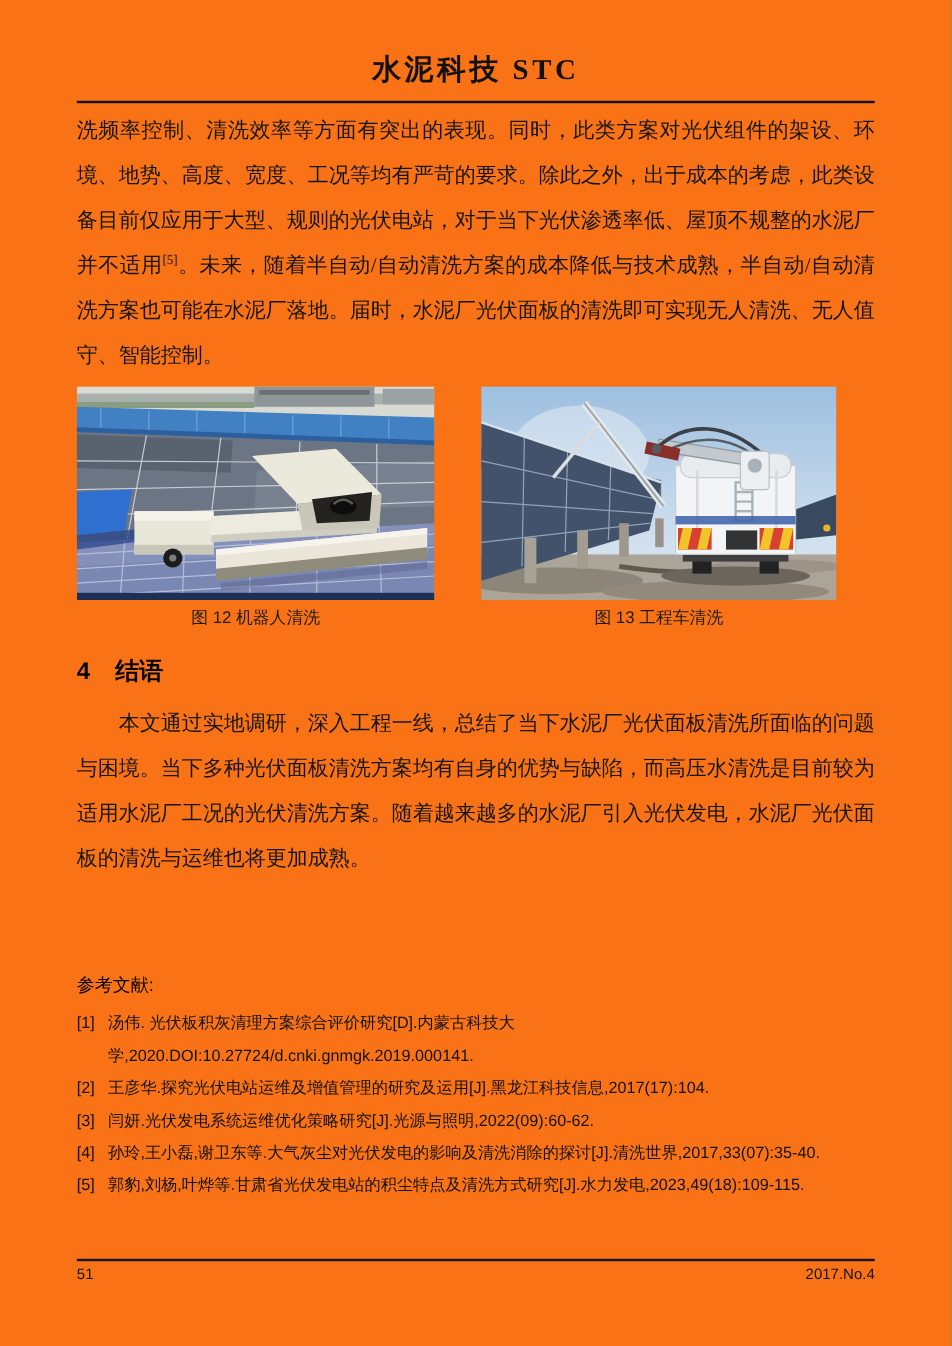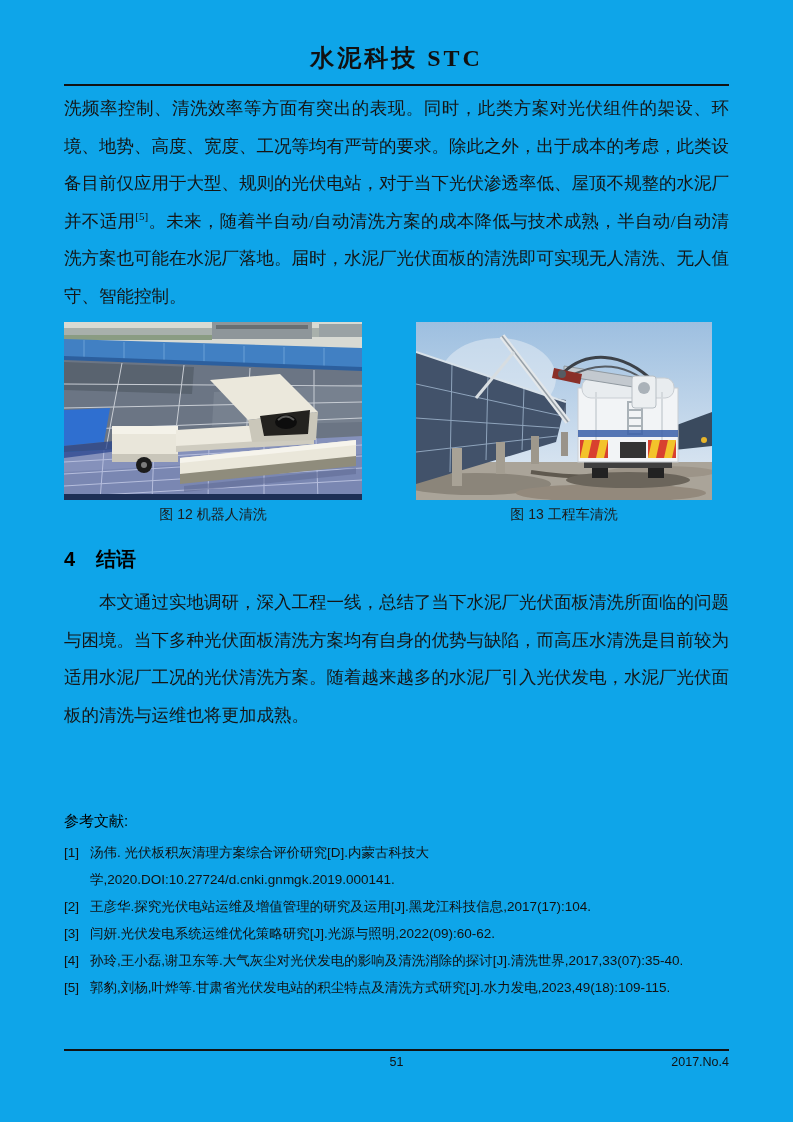--- a/index.html
+++ b/index.html
@@ -2,21 +2,21 @@
 <html lang="zh"><head>
 <meta charset="utf-8">
 <style>
   * { margin: 0; padding: 0; box-sizing: border-box; }
   html, body { background: #888; }
   .page {
     position: relative;
     width: 793px;
     height: 1122px;
     margin: 0 auto;
-    background: #0ea5e9;
+    background: #f97316;
     font-family: "Liberation Serif", "DejaVu Serif", serif;
     color: #1a1a1a;
     overflow: hidden;
   }
   
   .masthead {
     position: absolute;
     top: 42px; left: 0; right: 0;
     text-align: center;
     font-family: "Liberation Serif", "DejaVu Serif", serif;
@@ -44,21 +44,21 @@
   .para sup {
     font-size: 11px;
     vertical-align: super;
     line-height: 0;
   }
   .para.indented { text-indent: 2em; }
   
   .figures-row {
     margin-top: 7px;
     display: flex;
-    gap: 54px;
+    gap: 39px;
     align-items: flex-start;
   }
   figure { display: block; }
   figure svg { display: block; }
   figcaption {
     margin-top: 6px;
     text-align: center;
     font-family: "Liberation Sans", "DejaVu Sans", sans-serif;
     font-size: 14px;
     color: #1c1c1c;
@@ -104,21 +104,20 @@
     position: absolute;
     top: 1055px; left: 64px; width: 665px;
     height: 18px;
     font-family: "Liberation Sans", "DejaVu Sans", sans-serif;
     font-size: 12.5px;
     color: #111;
   }
   .foot-page {
     position: absolute;
     left: 0; right: 0;
-    text-align: center;
   }
   .foot-issue {
     position: absolute;
     right: 0;
   }
 </style>
 </head>
 <body>
 
 <div class="page">

